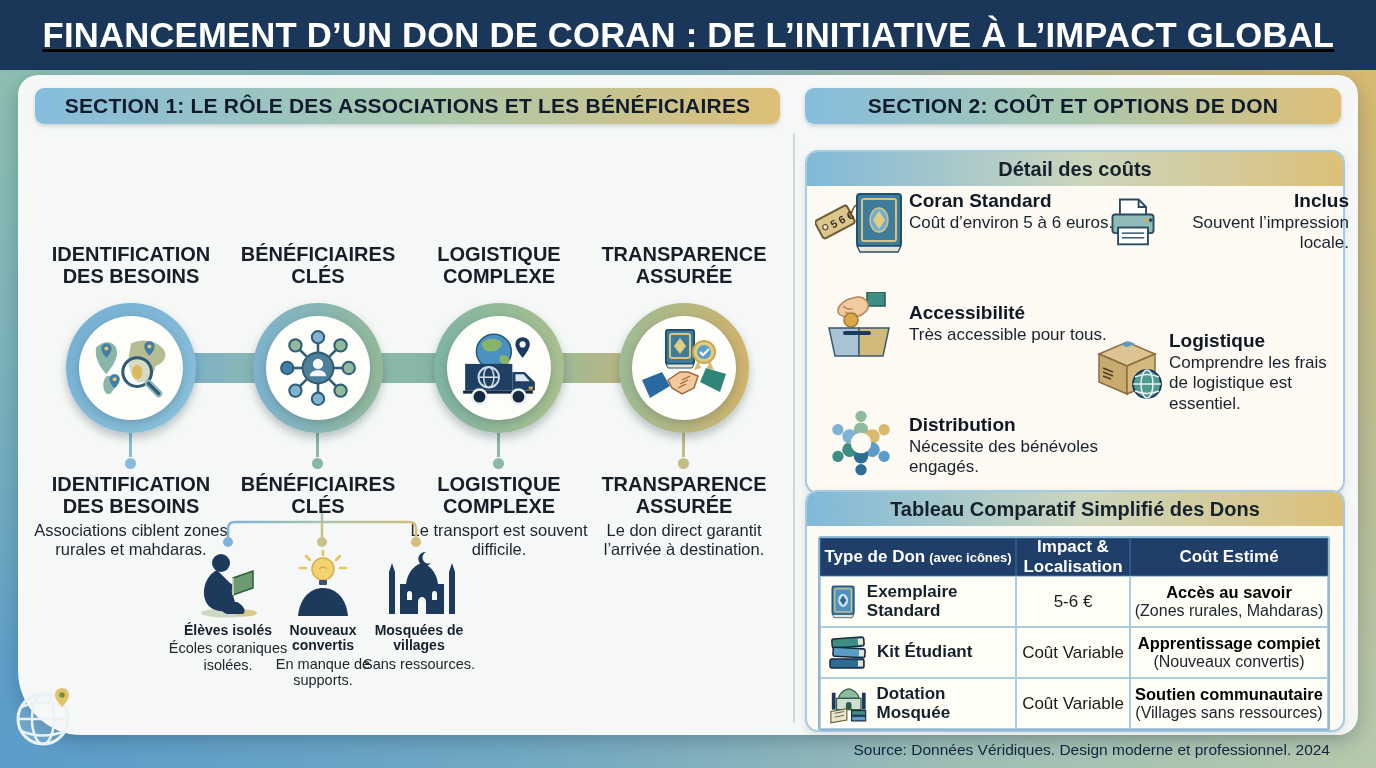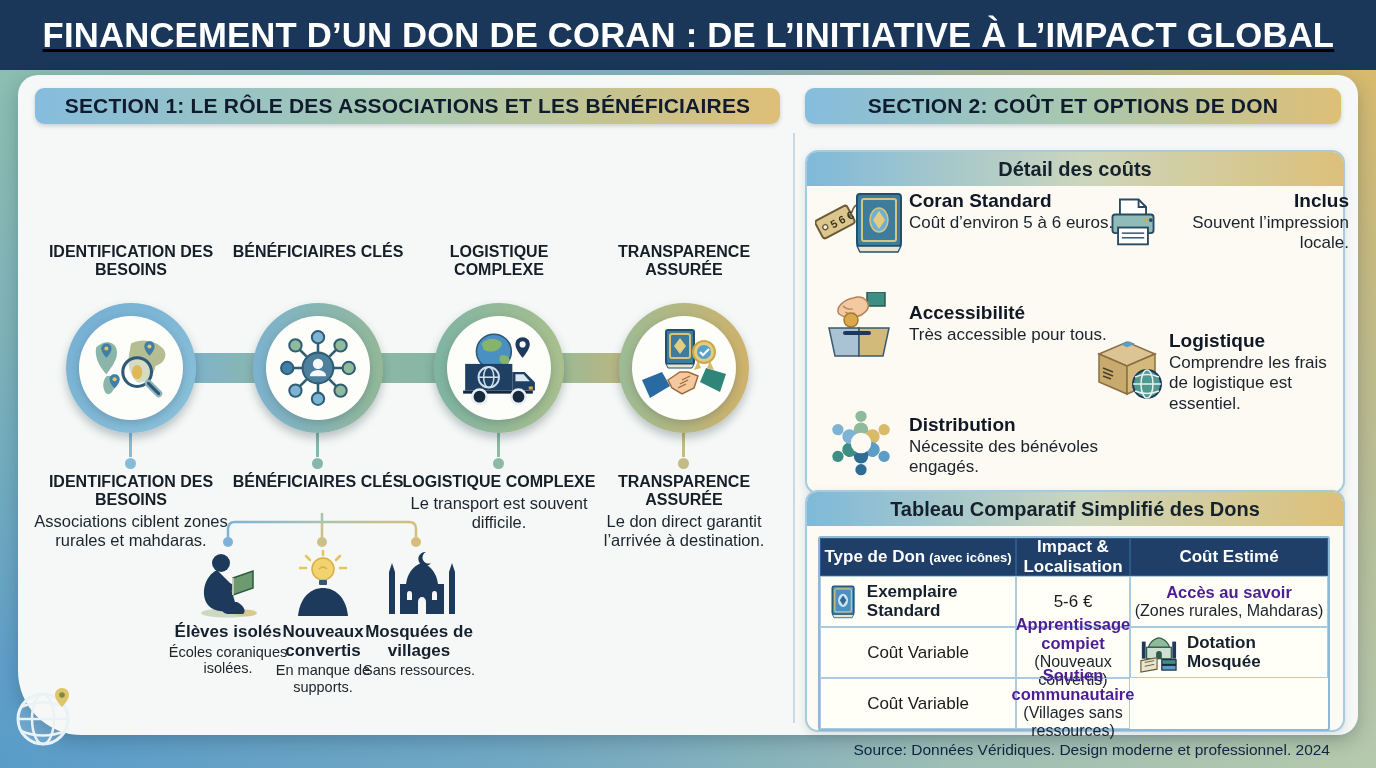--- a/index.html
+++ b/index.html
@@ -16,47 +16,47 @@
   .top-banner{left:0;top:0;width:1376px;height:70px;background:#1a3659;display:flex;align-items:center;justify-content:center;text-decoration:underline;}
   .top-banner h1{margin:0;color:#ffffff;font-size:35px;font-weight:700;letter-spacing:0.2px;white-space:nowrap;transform:scaleX(0.99);}
   
   .card{left:18px;top:75px;width:1340px;height:660px;background:#f5f8f6;border-radius:20px;
         border-bottom-left-radius:64px;box-shadow:0 6px 18px rgba(20,40,60,.25);}
   .pill{height:36px;border-radius:9px;display:flex;align-items:center;justify-content:center;
         background:linear-gradient(90deg,#86bddd 0%,#a9c8ad 52%,#debf77 100%);
         color:#101c2e;font-weight:700;font-size:21px;letter-spacing:0.2px;box-shadow:0 2px 4px rgba(30,50,70,.2);}
   .divider{width:2px;background:#c9dae2;}
   
-  .step-label{ text-align:center;font-weight:700;font-size:16px;line-height:1.12;color:#161e28;}
+  .step-label{ text-align:center;font-weight:700;font-size:20px;line-height:1.12;color:#161e28;}
   .ring{width:130px;height:130px;border-radius:50%;box-shadow:0 5px 10px rgba(30,50,70,.28);}
   .ring .inner{position:absolute;inset:13px;border-radius:50%;background:#fdfdfa;
       box-shadow:0 3px 8px rgba(30,50,70,.22);display:flex;align-items:center;justify-content:center;}
   .link-bar{height:30px;border-radius:15px;z-index:0;}
   .ring{z-index:1;}
   .stub{width:3px;}
   .dot{width:11px;height:11px;border-radius:50%;}
   .step-desc{text-align:center;font-size:16.5px;line-height:1.18;color:#1c242e;margin-top:3px;}
-  .sub-label{text-align:center;font-weight:700;font-size:17px;line-height:1.1;color:#15202e;}
+  .sub-label{text-align:center;font-weight:700;font-size:14px;line-height:1.1;color:#15202e;}
   .sub-label span{display:inline-block;max-width:108px;}
   .sub-desc{text-align:center;font-size:14.5px;line-height:1.15;color:#20262c;margin-top:2px;}
   
   .panel{background:#fcfaf2;border:2px solid #a6cadf;border-radius:13px;box-shadow:0 3px 8px rgba(30,50,70,.12);}
   .panel-header{height:34px;border-radius:10px 10px 0 0;display:flex;align-items:center;justify-content:center;
       background:linear-gradient(90deg,#7fb9d9 0%,#ccd6bd 52%,#dcc07a 100%);
       color:#15222e;font-weight:700;font-size:20px;}
   .cost-title{font-weight:700;font-size:19px;color:#101826;line-height:1.15;}
   .cost-desc{font-size:17px;color:#1a222c;line-height:1.2;margin-top:1px;}
   
   .don-table{display:grid;grid-template-columns:196px 114px 198px;border:2px solid #8fb8d4;border-radius:3px;background:#fffef7;}
   .don-table .th{background:#1f3f68;color:#ffffff;font-weight:700;font-size:17px;display:flex;align-items:center;justify-content:center;
       height:36px;border:1px solid #2d5a8a;text-align:center;}
   .don-table .th .note{font-size:13px;font-weight:700;margin-left:4px;}
   .don-table .td{border:1px solid #aacbe0;display:flex;align-items:center;justify-content:center;height:49px;font-size:17px;color:#1a1a1a;text-align:center;}
   .don-table .td.type{justify-content:flex-start;padding-left:8px;gap:8px;font-weight:700;color:#14202e;text-align:left;line-height:1.1;}
-  .don-table .impact-main{font-weight:700;font-size:16.5px;color:#4c1d95;line-height:1.15;}
+  .don-table .impact-main{font-weight:700;font-size:16.5px;color:#000000;line-height:1.15;}
   .don-table .impact-sub{font-size:16px;color:#1a222c;line-height:1.15;}
   .footer-text{font-size:15.5px;color:#0f2440;text-align:right;}
 </style>
 </head>
 <body>
 
 <div class="stage">
 
   <div class="abs top-banner">
     <h1>FINANCEMENT D’UN DON DE CORAN : DE L’INITIATIVE À L’IMPACT GLOBAL</h1>
@@ -409,20 +409,35 @@
             <path d="M4,36 h26 l-2,4 h-22 z" fill="#e8e4d2" stroke="#2a5a74" stroke-width="1"></path>
           </svg>
           <span>Exemplaire Standard</span>
         </div>
         <div class="td">5-6 €</div>
         <div class="td" style="flex-direction:column;">
           <div class="impact-main">Accès au savoir</div>
           <div class="impact-sub">(Zones rurales, Mahdaras)</div>
         </div>
 
+        <div class="td type">
+          <svg width="40" height="36" viewBox="0 0 40 36">
+            <g transform="rotate(-4 18 8)">
+                <rect x="3" y="3" width="32" height="9" rx="2" fill="#3f8e84" stroke="#16293f" stroke-width="1.5"></rect>
+                <rect x="29" y="4.5" width="5" height="6" fill="#e8e4d2"></rect>
+              </g>
+            <g transform="rotate(3 20 18)">
+                <rect x="4" y="13" width="32" height="9" rx="2" fill="#5b9dc6" stroke="#16293f" stroke-width="1.5"></rect>
+                <rect x="30" y="14.5" width="5" height="6" fill="#e8e4d2"></rect>
+              </g>
+            <rect x="1" y="24" width="34" height="9" rx="2" fill="#2f6c94" stroke="#16293f" stroke-width="1.5"></rect>
+              <rect x="29" y="25.5" width="5" height="6" fill="#e8e4d2"></rect>
+          </svg>
+          <span>Kit Étudiant</span>
+        </div>
         <div class="td">Coût Variable</div>
         <div class="td" style="flex-direction:column;">
           <div class="impact-main">Apprentissage compiet</div>
           <div class="impact-sub">(Nouveaux convertis)</div>
         </div>
 
         <div class="td type">
           <svg width="42" height="40" viewBox="0 0 42 40">
             <path d="M10,14 C12,6 20,4 21,4 C22,4 30,6 32,14 Z" fill="#8fba9b" stroke="#2f5c4a" stroke-width="1.3"></path>
             <rect x="8" y="14" width="26" height="12" fill="#cfe0d2" stroke="#2f5c4a" stroke-width="1.3"></rect>

